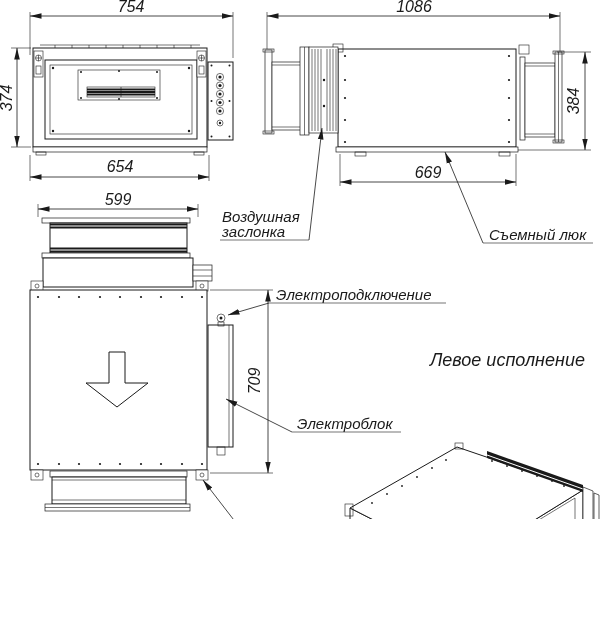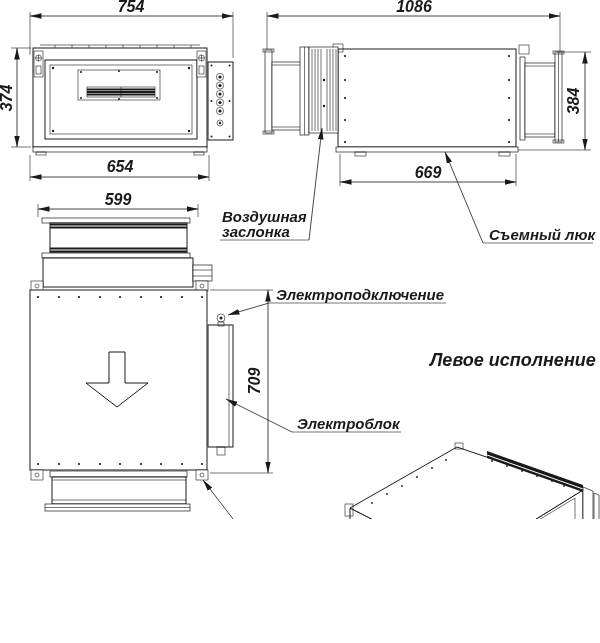--- a/index.html
+++ b/index.html
@@ -1,16 +1,16 @@
 <!DOCTYPE html>
 <html><head>
 <meta charset="utf-8">
 <style>
   html,body{margin:0;padding:0;background:#ffffff;}
-  .page{position:relative;width:600px;height:519px;background:#ffffff;overflow:hidden;font-weight:bold;}
+  .page{position:relative;width:600px;height:519px;background:#ffffff;overflow:hidden;}
   svg{display:block;}
   text{font-family:"Liberation Sans",sans-serif;font-style:italic;fill:#1a1a1a;}
   .dimtxt{font-size:16px;}
   .lbl{font-size:15px;}
   .big{font-size:18px;}
   .ln{stroke:#1a1a1a;stroke-width:1;fill:none;}
   .thin{stroke:#1a1a1a;stroke-width:0.6;fill:none;}
   .dim{stroke:#1a1a1a;stroke-width:0.8;fill:none;}
   .fillw{fill:#ffffff;stroke:#1a1a1a;stroke-width:1;}
   .fillw-t{fill:#ffffff;stroke:#1a1a1a;stroke-width:0.7;}

